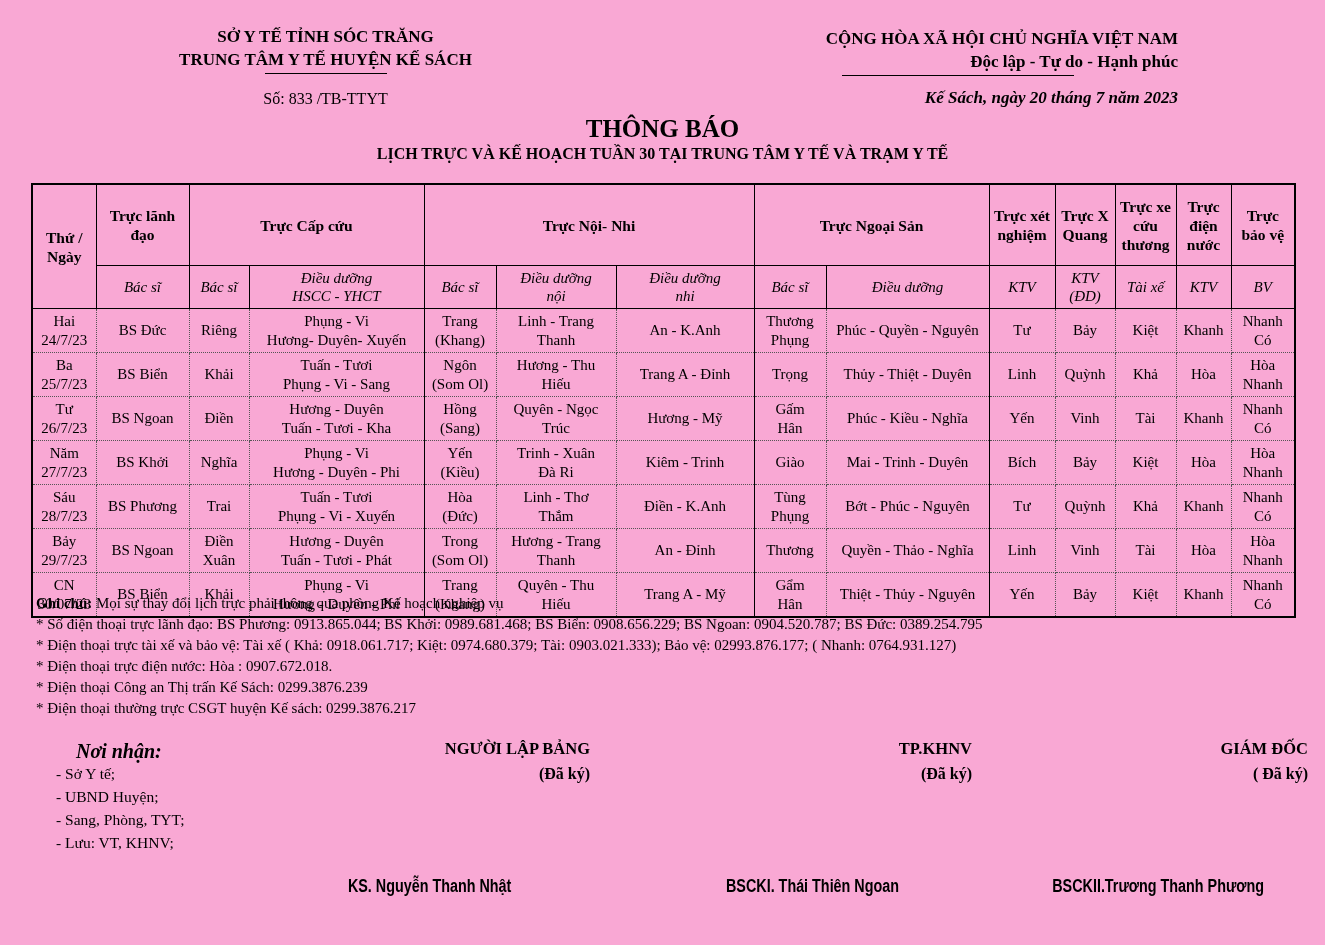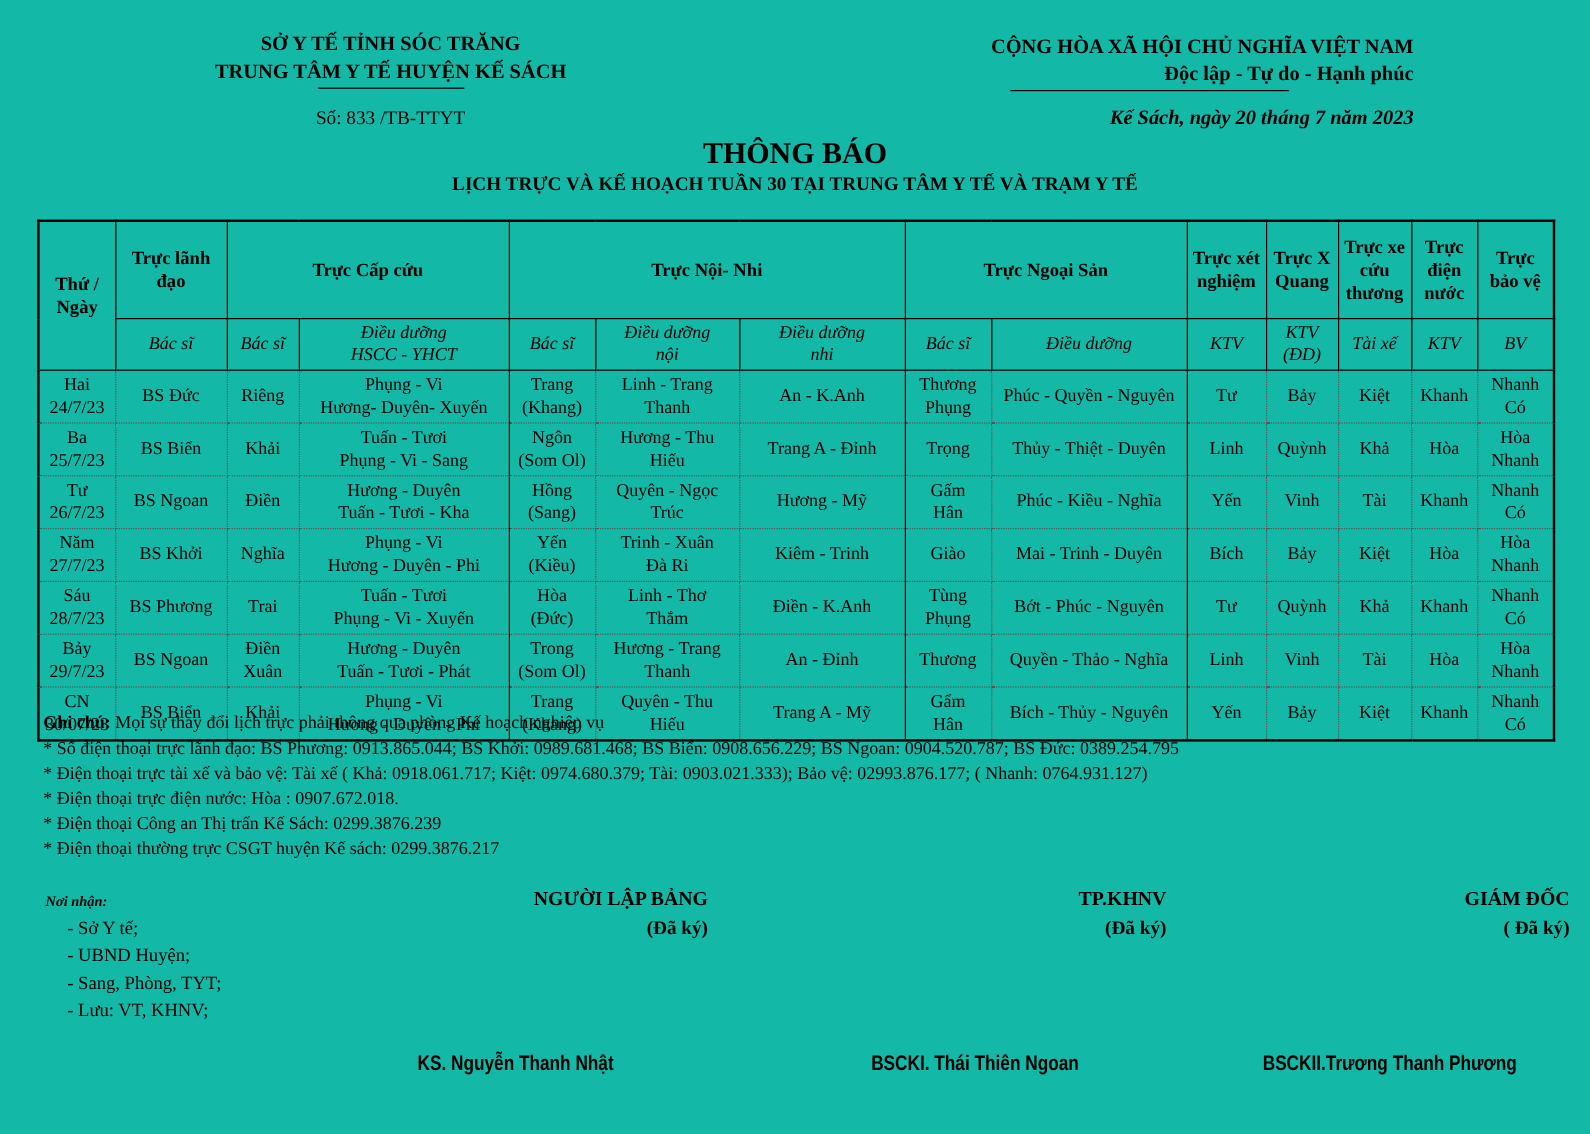--- a/index.html
+++ b/index.html
@@ -1,17 +1,17 @@
 <!DOCTYPE html>
 <html lang="vi"><head>
 <meta charset="utf-8">
 <style>
   html,body { margin:0; padding:0; background:#fff; }
   #page {
-    position:relative; width:1325px; height:945px; background:#14b8a6;
+    position:relative; width:1325px; height:945px; background:#f9a8d4;
     font-family:"Liberation Serif", serif; color:#000; overflow:hidden;
   }
 
   
   .hdr-left  { position:absolute; left:128px; top:26px;  width:395px; text-align:center; }
   .hdr-right { position:absolute; left:738px; top:28px;  width:440px; text-align:right; }
   .hdr-line1 { font-weight:bold; font-size:17px; line-height:22px; }
   .hdr-line2 { font-weight:bold; font-size:17px; line-height:23px; }
   .rule { border-bottom:1.5px solid #000; height:0; margin:2px auto 0; }
   .rule-left  { width:122px; }
@@ -46,21 +46,21 @@
   table.duty tbody td:first-child { border-left:2px solid #000; }
   table.duty tbody td:last-child  { border-right:2px solid #000; }
 
   
   .notes { position:absolute; left:36px; top:593px; font-size:15px; }
   .notes .nline { line-height:21px; }
   .notes .nlabel { font-weight:bold; }
 
   
   .recipients { position:absolute; left:38px; top:740px; font-size:15.5px; }
-  .recipients .rlabel { font-weight:bold; font-style:italic; font-size:12px; line-height:22px; }
+  .recipients .rlabel { font-weight:bold; font-style:italic; font-size:20px; line-height:22px;margin-left:38px; }
   .recipients .ritem  { margin-left:18px; line-height:23px; }
 
   .sigblock { position:absolute; top:738px; width:320px; text-align:right; }
   .sig-title  { font-weight:bold; font-size:16.5px; line-height:22px; }
   .sig-signed { font-weight:bold; font-size:16px;  line-height:22px; margin-top:3px; }
   .sig1 { left:270px; }
   .sig2 { left:652px; }
   .sig3 { left:988px; }
 
   .nameblock { position:absolute; top:876px; width:320px; text-align:center; }
@@ -285,21 +285,21 @@
           <td>Khải</td>
           <td>Phụng - Vi
 Hương - Duyên - Phi</td>
           <td class="gsep">Trang
 (Khang)</td>
           <td>Quyên - Thu
 Hiếu</td>
           <td>Trang A - Mỹ</td>
           <td class="gsep">Gẩm
 Hân</td>
-          <td>Bích - Thủy - Nguyên</td>
+          <td>Thiệt - Thủy - Nguyên</td>
           <td class="gsep">Yến</td>
           <td>Bảy</td>
           <td>Kiệt</td>
           <td>Khanh</td>
           <td>Nhanh
 Có</td>
         </tr>
       </tbody>
   </table>
 

